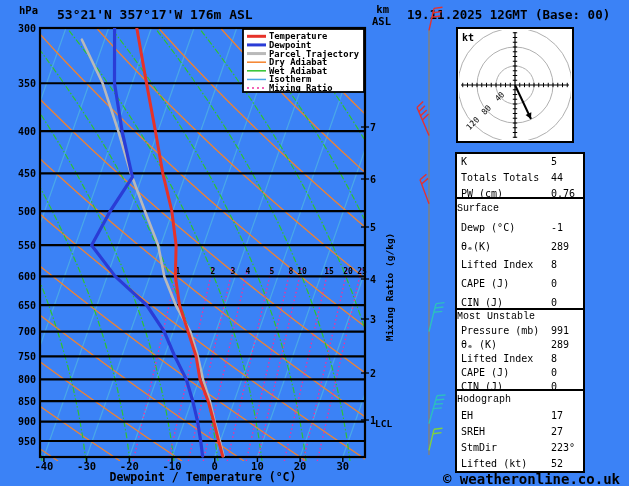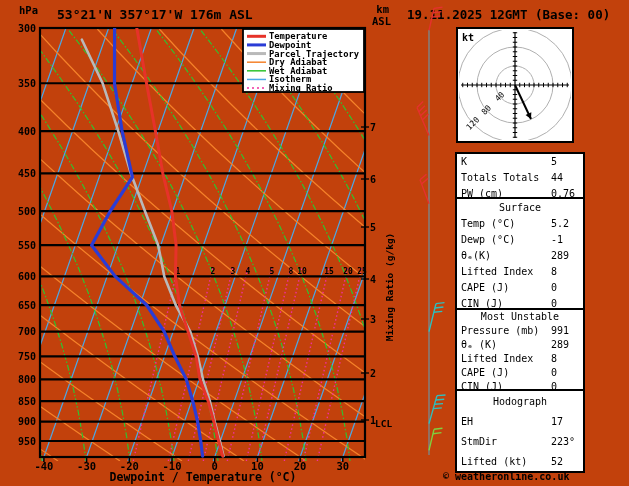--- a/index.html
+++ b/index.html
@@ -1,27 +1,27 @@
 <!DOCTYPE html>
 <html><head>
 <meta charset="utf-8">
 <style>
   html,body{margin:0;padding:0;background:#fff;}
-  #stage{position:relative;width:629px;height:486px;background:#c2410c;overflow:hidden;
+  #stage{position:relative;width:629px;height:486px;background:#3b82f6;overflow:hidden;
          font-family:"DejaVu Sans Mono",monospace;}
   #chart-svg{position:absolute;left:0;top:0;}
   #chart-svg text{font-family:"DejaVu Sans Mono",monospace;fill:#000;}
   #info-panel{position:absolute;left:455px;top:0;width:130px;}
   .sec{position:absolute;left:0;width:126px;border:2px solid #000;background:#fff;
        display:flex;flex-direction:column;justify-content:space-around;
        font-size:10px;font-weight:500;color:#000;}
-  .sec-h{text-align:center;}
+  .sec-h{text-align:left;font-family:Liberation Mono, monospace;}
   .row{position:relative;padding-left:4px;white-space:nowrap;}
   .row .val{position:absolute;left:94px;top:0;}
-  #copyright{position:absolute;left:443px;top:471px;font-size:10px;font-weight:700;color:#000;white-space:nowrap;}
+  #copyright{position:absolute;left:443px;top:471px;font-size:14px;font-weight:700;color:#000;white-space:nowrap;}
 </style>
 </head>
 <body>
 
 <div id="stage">
 
 <svg id="chart-svg" width="629" height="486" viewBox="0 0 629 486">
   <defs>
     <clipPath id="plotclip">
           <rect x="40" y="28" width="325" height="433"></rect>
@@ -313,37 +313,37 @@
 </svg>
 
 <div id="info-panel">
       <div class="sec" style="top: 152px; height: 47px;">
         <div class="row"><span>K</span><span class="val">5</span></div>
         <div class="row"><span>Totals Totals</span><span class="val">44</span></div>
         <div class="row"><span>PW (cm)</span><span class="val">0.76</span></div>
       </div>
       <div class="sec" style="top: 197px; height: 113px;">
         <div class="sec-h">Surface</div>
-        <div class="row"><span>Temp (°C)</span><span class="val">5.2</span></div>
         <div class="row"><span>Dewp (°C)</span><span class="val">-1</span></div>
         <div class="row"><span>θₑ(K)</span><span class="val">289</span></div>
         <div class="row"><span>Lifted Index</span><span class="val">8</span></div>
         <div class="row"><span>CAPE (J)</span><span class="val">0</span></div>
         <div class="row"><span>CIN (J)</span><span class="val">0</span></div>
       </div>
       <div class="sec" style="top: 308px; height: 83px;">
         <div class="sec-h">Most Unstable</div>
         <div class="row"><span>Pressure (mb)</span><span class="val">991</span></div>
         <div class="row"><span>θₑ (K)</span><span class="val">289</span></div>
         <div class="row"><span>Lifted Index</span><span class="val">8</span></div>
         <div class="row"><span>CAPE (J)</span><span class="val">0</span></div>
         <div class="row"><span>CIN (J)</span><span class="val">0</span></div>
       </div>
       <div class="sec" style="top: 389px; height: 80px;">
         <div class="sec-h">Hodograph</div>
         <div class="row"><span>EH</span><span class="val">17</span></div>
+        <div class="row"><span>SREH</span><span class="val">27</span></div>
         <div class="row"><span>StmDir</span><span class="val">223°</span></div>
         <div class="row"><span>Lifted (kt)</span><span class="val">52</span></div>
       </div>
     </div>
 <div id="copyright">© weatheronline.co.uk</div>
 
 </div>
 
 </body></html>

